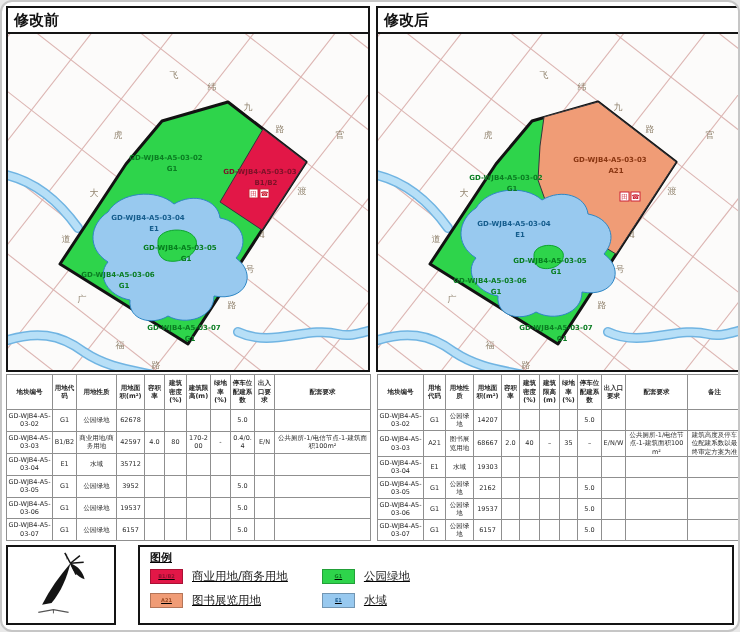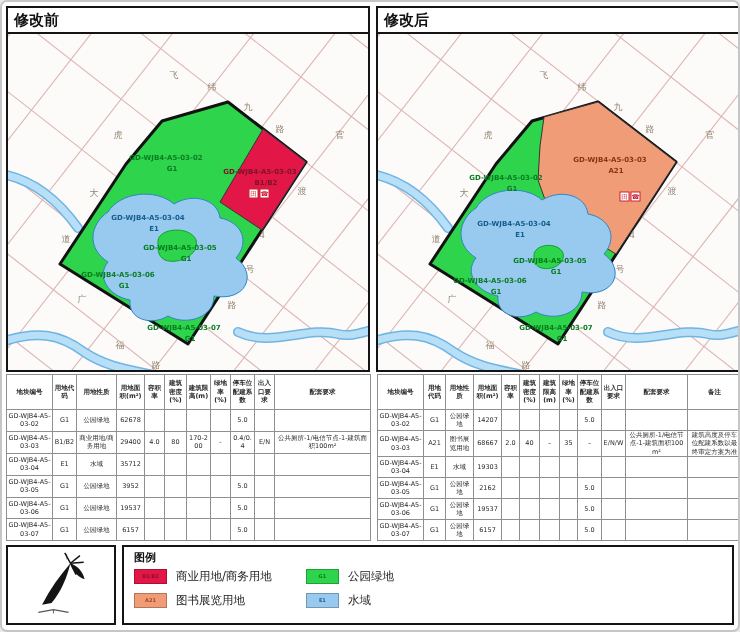--- a/index.html
+++ b/index.html
@@ -1,16 +1,16 @@
 <!DOCTYPE html>
 <html><head>
 <meta charset="utf-8">
 <style>
   html,body{margin:0;padding:0;background:#e9e9e9;font-family:"DejaVu Sans","Liberation Sans",sans-serif;}
-  .page{width:740px;height:632px;box-sizing:border-box;background:#fff;border:2px solid #c6c6c6;border-radius:7px;padding:4px;overflow:hidden;}
+  .page{width:740px;height:632px;box-sizing:border-box;background:#fff;border:2px solid #c6c6c6;border-radius:12px;padding:4px;overflow:hidden;}
   .panels{display:flex;gap:6px;}
   .panel{width:364px;box-sizing:border-box;}
   .panel-box{border:2px solid #141414;background:#fff;}
   .panel-title{font-size:15px;font-weight:bold;color:#111;padding:2px 6px;border-bottom:2px solid #141414;height:20px;line-height:20px;}
   .map{display:block;background:#fcfbfa;}
 
   svg text{font-family:"DejaVu Sans","Liberation Sans",sans-serif;}
   .grid line{stroke:#dcb5b2;stroke-width:1.1;}
   .river-o{fill:none;stroke:#70b4e2;stroke-width:10;stroke-linecap:round;}
   .river-i{fill:none;stroke:#b7dff7;stroke-width:7;stroke-linecap:round;}
@@ -24,21 +24,21 @@
   .road-ch{font-size:9px;fill:#92846f;text-anchor:middle;}
   .fac{fill:#fff;stroke:#cb2034;stroke-width:1;}
   .fac-g{font-size:6.5px;fill:#cb2034;text-anchor:middle;}
 
   .tables{display:flex;gap:6px;margin-top:2px;}
   table{border-collapse:collapse;table-layout:fixed;width:364px;font-size:6.5px;color:#2a2a2a;}
   th,td{border:1px solid #8f8f8f;text-align:center;vertical-align:middle;padding:0 1px;line-height:1.3;word-break:break-all;overflow:hidden;}
   th{font-weight:bold;height:34px;background:#fff;}
   td{height:20px;}
 
-  .bottom{display:flex;gap:6px;margin-top:4px;}
+  .bottom{display:flex;gap:22px;margin-top:4px;text-decoration:underline;}
   .north-box{width:110px;height:80px;box-sizing:border-box;border:2px solid #141414;background:#fff;display:flex;align-items:center;justify-content:center;}
   .legend-box{flex:1;box-sizing:border-box;height:80px;border:2px solid #141414;background:#fff;padding:3px 10px;}
   .legend-title{font-size:11px;font-weight:bold;color:#111;}
   .legend-content{display:flex;align-items:flex-start;gap:34px;margin-top:3px;}
   .leg-col{display:flex;flex-direction:column;gap:8px;}
   .leg-item{display:flex;align-items:center;gap:9px;height:16px;}
   .sw{width:33px;height:15px;box-sizing:border-box;border:1px solid rgba(0,0,0,.25);display:inline-flex;align-items:center;justify-content:center;font-size:5px;font-weight:bold;}
   .leg-lb{font-size:11.5px;color:#1d1d1d;}
   .ln-sample{width:46px;height:8px;display:inline-block;}
 </style>
@@ -267,21 +267,21 @@
             <td></td>
             <td></td>
             <td>5.0</td>
             <td></td>
             <td></td>
           </tr>
           <tr>
             <td>GD-WJB4-A5-03-03</td>
             <td>B1/B2</td>
             <td>商业用地/商务用地</td>
-            <td>29400</td>
+            <td>42597</td>
             <td>4.0</td>
             <td>80</td>
             <td>170-200</td>
             <td>-</td>
             <td>0.4/0.4</td>
             <td>E/N</td>
             <td>公共厕所-1/电信节点-1-建筑面积100m²</td>
           </tr>
           <tr>
             <td>GD-WJB4-A5-03-04</td>

